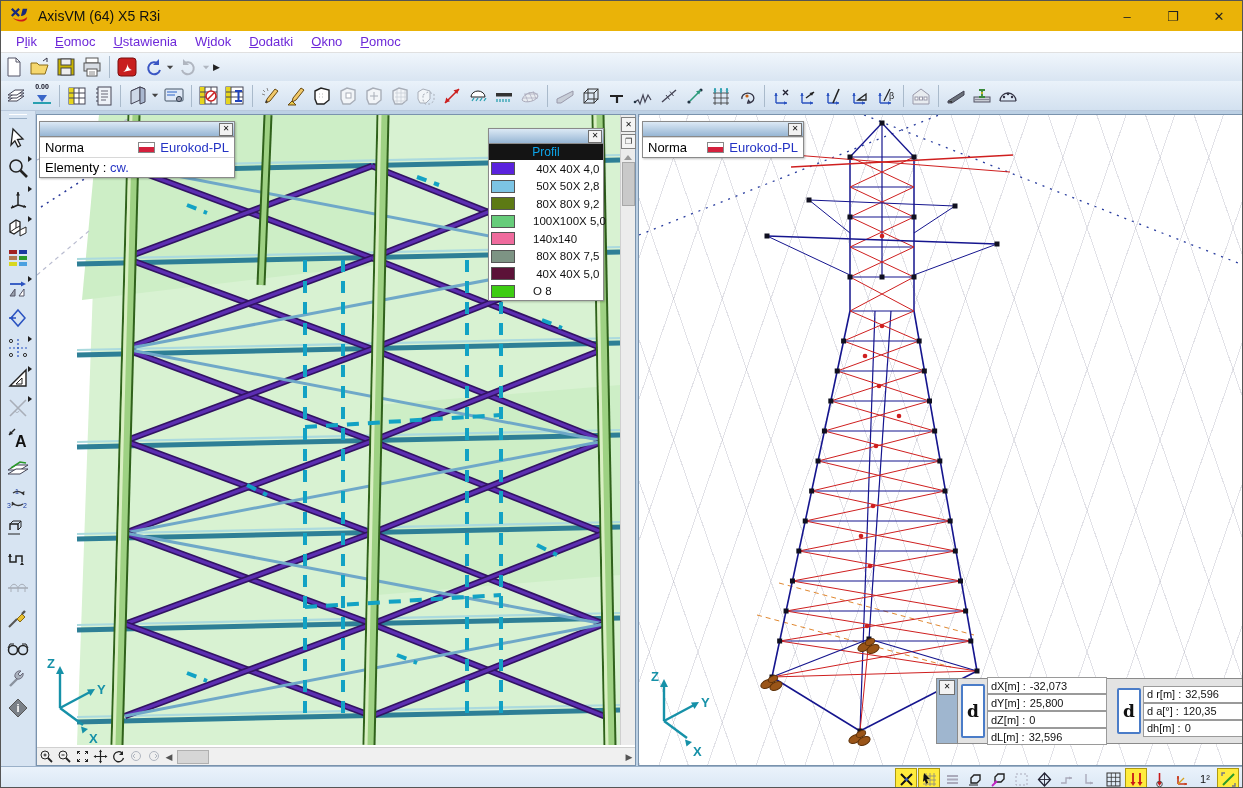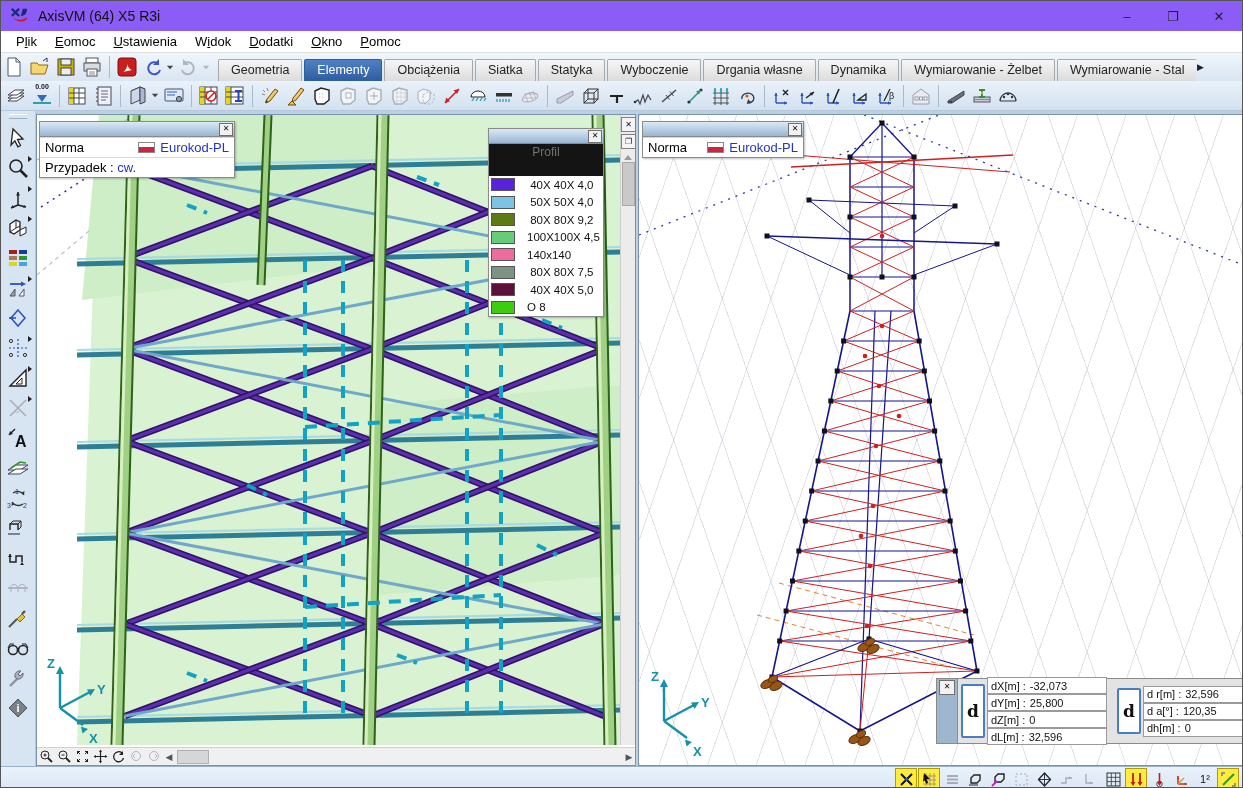--- a/index.html
+++ b/index.html
@@ -1,25 +1,25 @@
 <!DOCTYPE html>
 <html><head>
 <meta charset="utf-8">
 <style>
   html,body{margin:0;padding:0;background:#9aa8b8;font-family:"Liberation Sans",sans-serif;}
   #app{position:relative;width:1243px;height:788px;background:#bcd0e4;overflow:hidden;border:1px solid #555;box-sizing:border-box;}
   
-  #titlebar{position:absolute;left:0;top:0;width:100%;height:30px;background:#8b5cf6;border-bottom:1px solid #d8d8d8;display:flex;align-items:center;}
+  #titlebar{position:absolute;left:0;top:0;width:100%;height:30px;background:#eab308;border-bottom:1px solid #d8d8d8;display:flex;align-items:center;}
   #applogo{width:20px;height:20px;margin:0 8px 0 9px;}
   #apptitle{font-size:14px;color:#111;}
   #wincontrols{position:absolute;right:0;top:0;height:30px;display:flex;}
   .wbtn{width:46px;height:30px;display:flex;align-items:center;justify-content:center;font-size:13px;color:#222;}
   
   #menubar{position:absolute;left:0;top:30px;width:100%;height:22px;background:#fff;border-bottom:1px solid #e0e0e0;display:flex;align-items:center;padding-left:6px;box-sizing:border-box;}
-  .mitem{font-size:13px;color:#000000;padding:2px 9px;}
+  .mitem{font-size:13px;color:#6d28d9;padding:2px 9px;}
   .mitem i{font-style:normal}
   
   #row1{position:absolute;left:0;top:52px;width:100%;height:28px;background:linear-gradient(#f0f6fc,#d9e5f2);border-bottom:1px solid #c3d2e2;display:flex;align-items:center;}
   #row2{position:absolute;left:0;top:80px;width:100%;height:30px;background:linear-gradient(#eaf2fa,#d3e1f0);border-bottom:1px solid #b8c8dc;display:flex;align-items:center;padding-left:2px;box-sizing:border-box;}
   .ti{width:26px;height:24px;display:flex;align-items:center;justify-content:center;flex:0 0 auto;}
   .ti svg{width:22px;height:22px;display:block}
   .tsep{width:1px;height:22px;background:#a9bacb;margin:0 4px;flex:0 0 auto;}
   .drop{width:10px;height:24px;display:flex;align-items:center;flex:0 0 auto;}
   
   #tabstrip{display:flex;align-items:flex-end;height:28px;margin-left:6px;overflow:hidden;width:978px;}
@@ -59,24 +59,24 @@
   .infobox{position:absolute;background:#fff;border:1px solid #8a8a8a;box-shadow:1px 1px 2px rgba(0,0,0,.25);font-size:13px;}
   .ib-title{height:14px;background:linear-gradient(#dce9f5,#97b6d4);border-bottom:1px solid #8a8a8a;position:relative;}
   .ib-close{position:absolute;right:1px;top:1px;width:12px;height:11px;background:#f2f2f2;border:1px solid #707070;font-size:8px;line-height:10px;text-align:center;color:#111;}
   .ib-row{display:flex;align-items:center;height:19px;padding:0 5px;border-top:1px solid #d8d8d8;background:#fff;}
   .flag{width:17px;height:11px;border:1px solid #888;box-sizing:border-box;background:linear-gradient(#fff 45%,#d4213d 45%);margin:0 5px 0 auto;}
   .blue{color:#2433c4;}
   #normaL{left:2px;top:6px;width:194px;}
   #normaR{left:3px;top:6px;width:160px;}
   
   #profil{left:451px;top:13px;width:114px;}
-  #profil .ib-head{background:#141414;color:#737373;text-align:center;font-size:12px;height:32px;line-height:16px;}
+  #profil .ib-head{background:#141414;color:#0ea5e9;text-align:center;font-size:12px;height:16px;line-height:16px;}
   .prow{display:flex;align-items:center;height:17.5px;background:#fff;padding-left:2px;}
   .sw{width:24px;height:13px;border:1px solid #555;box-sizing:border-box;flex:0 0 auto;}
-  .plab{font-size:11.5px;white-space:pre;margin-left:12px;color:#111;}
+  .plab{font-size:11.5px;white-space:pre;margin-left:18px;color:#111;}
   
   .triad{position:absolute;pointer-events:none;}
   .triad text{font-size:13px;font-weight:bold;fill:#1691a8;}
   
   #coordbox{position:absolute;left:297px;top:563px;width:307px;height:66px;background:#e3e3e3;border:1px solid #8a8a8a;box-sizing:border-box;display:flex;}
   #cbstrip{width:20px;background:#9fb6cf;border-right:1px solid #8a8a8a;flex:0 0 auto;}
   #cbstrip .ib-close{position:static;margin:1px auto;display:block;width:14px;height:13px;line-height:12px;}
   .cbgroup{display:flex;align-items:center;padding:2px 3px;}
   .dbtn{width:20px;height:50px;background:#fff;border:2px solid #4a7cc8;border-radius:2px;font-family:"DejaVu Serif",serif;font-weight:bold;font-size:17px;color:#111;display:flex;align-items:center;justify-content:center;margin-right:2px;flex:0 0 auto;}
   .crow{display:flex;align-items:center;height:15px;background:#fff;border:1px solid #9a9a9a;font-size:11px;color:#111;padding:0 3px;width:112px;margin-bottom:0;box-sizing:content-box;}
@@ -171,33 +171,20 @@
         <svg viewBox="0 0 22 22">
           <path d="M5.5 8a6 6 0 1 1-1.5 6" fill="none" stroke="#b0b6c0" stroke-width="2"></path>
           <path d="M5 3v6h6z" fill="#b0b6c0"></path>
         </svg>
       </span>
     <span class="drop">
         <svg viewBox="0 0 10 10" width="9" height="9">
           <path d="M1 3l3.5 4L8 3z" fill="#b0b6c0"></path>
         </svg>
       </span>
-    <div id="tabstrip">
-      <div class="tab">Geometria</div>
-      <div class="tab active">Elementy</div>
-      <div class="tab">Obciążenia</div>
-      <div class="tab">Siatka</div>
-      <div class="tab">Statyka</div>
-      <div class="tab">Wyboczenie</div>
-      <div class="tab">Drgania własne</div>
-      <div class="tab">Dynamika</div>
-      <div class="tab">Wymiarowanie - Żelbet</div>
-      <div class="tab">Wymiarowanie - Stal</div>
-
-    </div>
     <span id="taboverflow">▶</span>
   </div>
 
   <div id="row2">
     <span class="ti">
         <svg viewBox="0 0 22 22">
           <path d="M3 16l7-5h9l-7 5z" fill="#fff" stroke="#445"></path>
           <path d="M3 13l7-5h9l-7 5z" fill="#fff" stroke="#445"></path>
           <path d="M3 10l7-5h9l-7 5z" fill="#fff" stroke="#445"></path>
         </svg>
@@ -719,44 +706,44 @@
         <div class="infobox" id="normaL">
           <div class="ib-title">
               <span class="ib-close">✕</span>
             </div>
           <div class="ib-row">
             <span>Norma</span>
             <span class="flag"></span>
             <span class="blue">Eurokod-PL</span>
           </div>
           <div class="ib-row">
-            <span>Przypadek</span>&nbsp;<span>:</span>&nbsp;<span class="blue">cw.</span>
+            <span>Elementy</span>&nbsp;<span>:</span>&nbsp;<span class="blue">cw.</span>
           </div>
         </div>
         
         <div class="infobox" id="profil">
           <div class="ib-title">
               <span class="ib-close">✕</span>
             </div>
           <div class="ib-head">Profil</div>
           <div class="prow">
               <span class="sw" style="background: rgb(90, 34, 221);"></span>
               <span class="plab"> 40X 40X 4,0</span>
             </div>
           <div class="prow">
               <span class="sw" style="background: rgb(124, 196, 228);"></span>
-              <span class="plab"> 50X 50X 4,0</span>
+              <span class="plab"> 50X 50X 2,8</span>
             </div>
           <div class="prow">
               <span class="sw" style="background: rgb(93, 122, 20);"></span>
               <span class="plab"> 80X 80X 9,2</span>
             </div>
           <div class="prow">
               <span class="sw" style="background: rgb(102, 204, 122);"></span>
-              <span class="plab">100X100X 4,5</span>
+              <span class="plab">100X100X 5,0</span>
             </div>
           <div class="prow">
               <span class="sw" style="background: rgb(239, 107, 157);"></span>
               <span class="plab">140x140</span>
             </div>
           <div class="prow">
               <span class="sw" style="background: rgb(125, 148, 132);"></span>
               <span class="plab"> 80X 80X 7,5</span>
             </div>
           <div class="prow">

